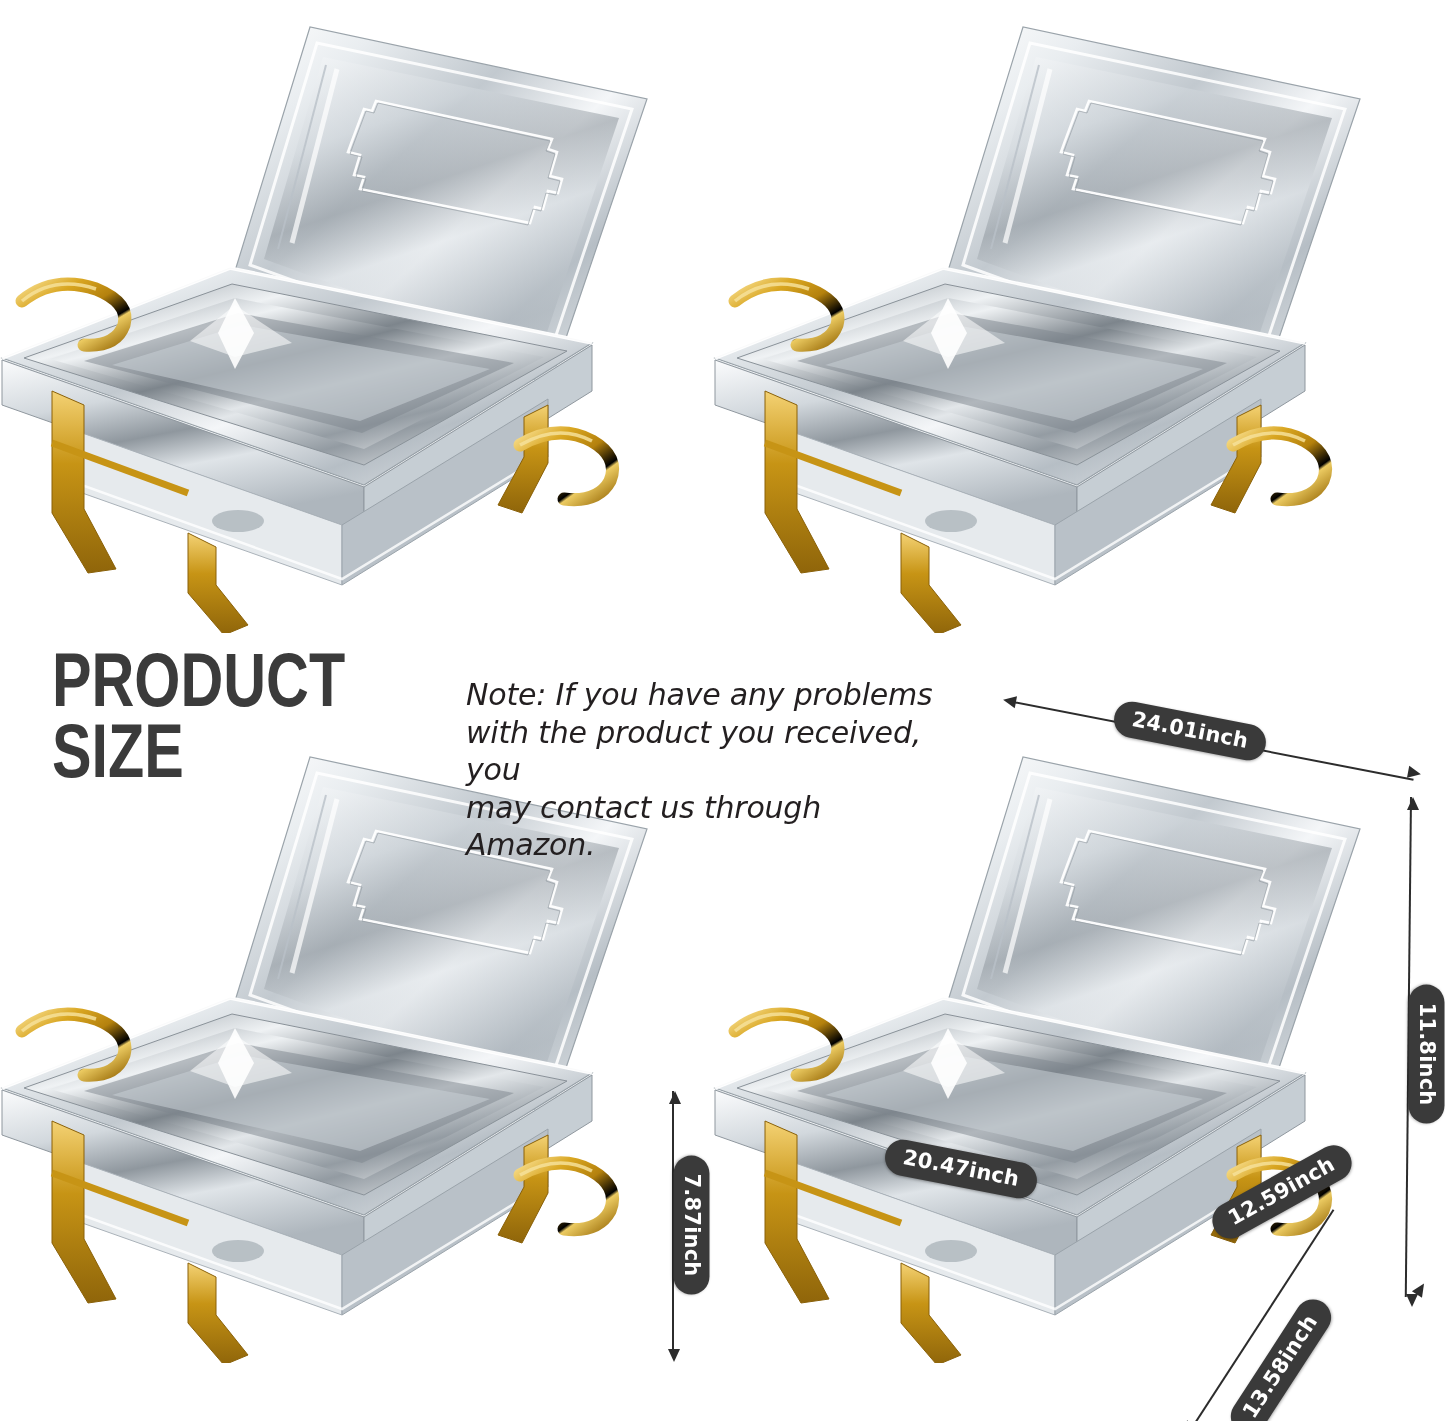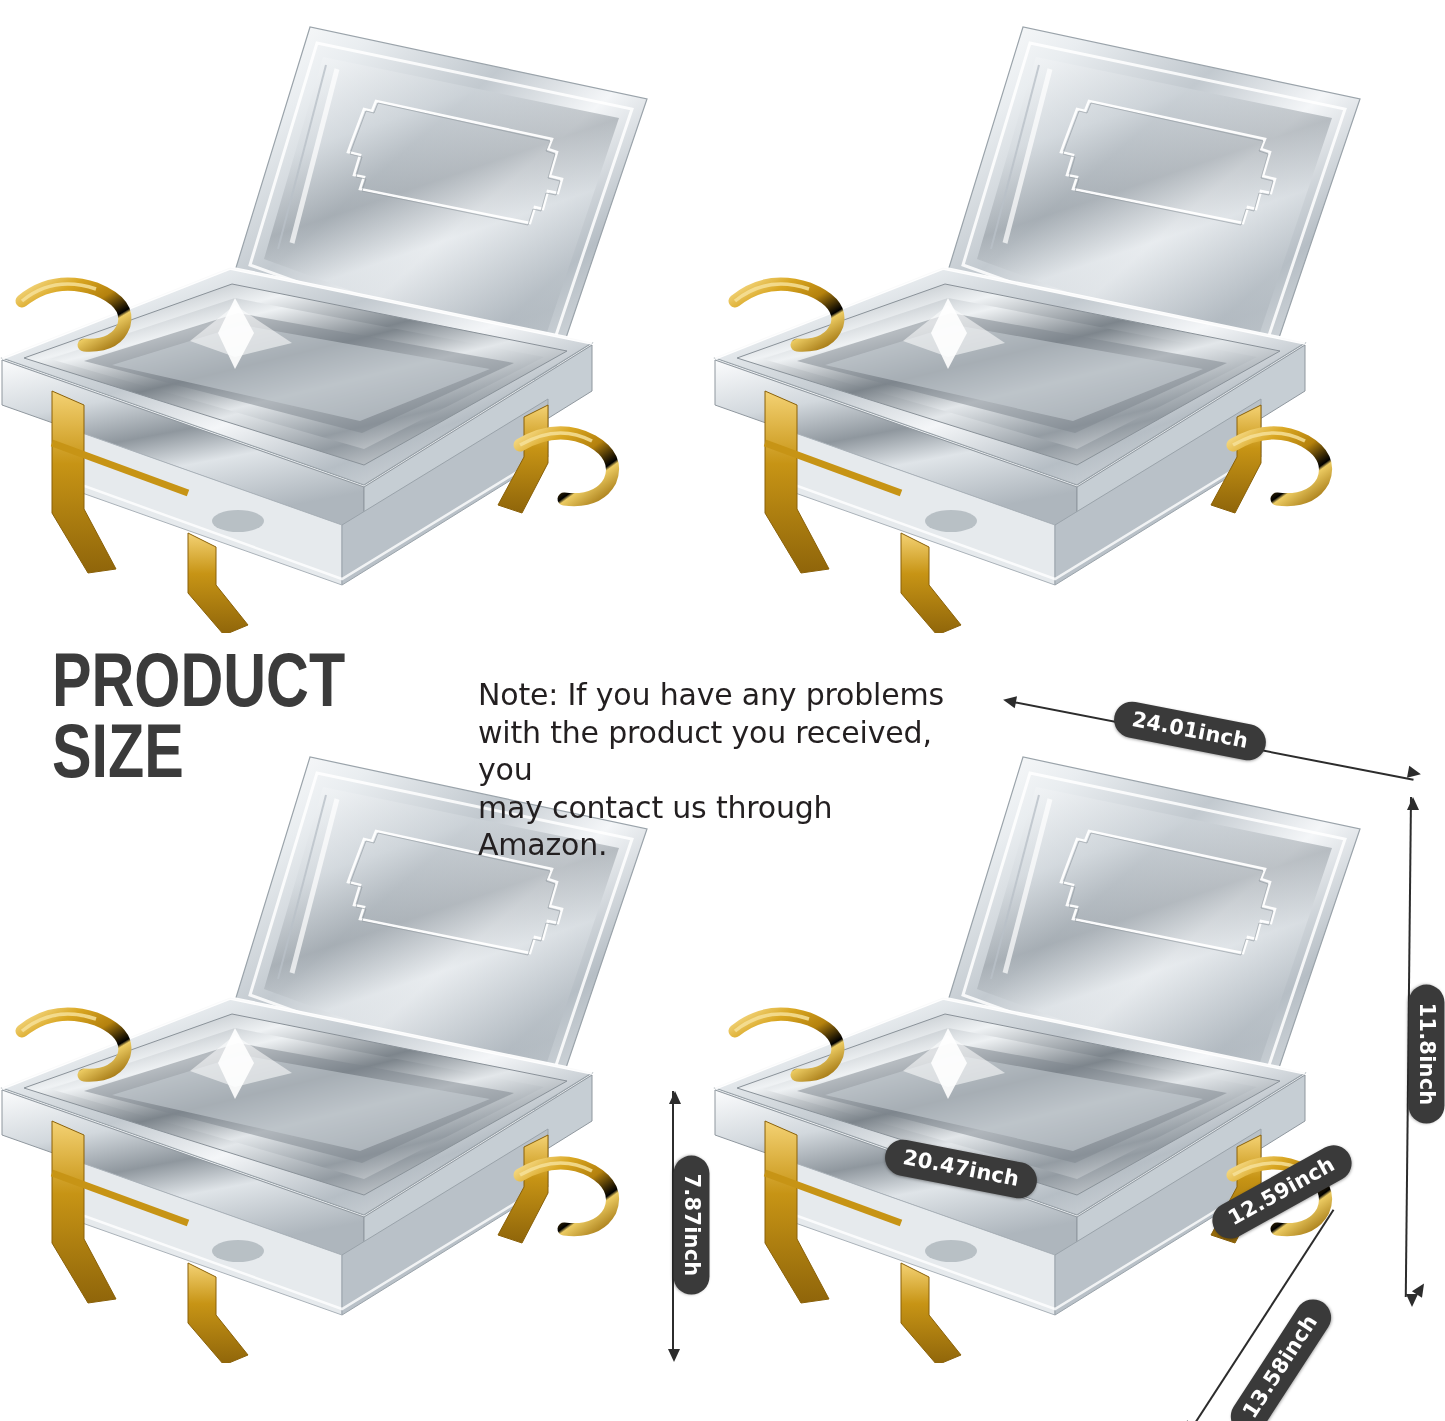--- a/index.html
+++ b/index.html
@@ -311,21 +311,21 @@
         <path d="M30 288 Q62 262 104 276" fill="none" stroke="#f6e199" stroke-width="3.5" opacity=".85"></path>
         <path d="M528 432 Q566 410 600 428 Q628 444 618 468 Q606 490 572 486" fill="none" stroke="url(#gold1)" stroke-width="13" stroke-linecap="round"></path>
         <path d="M528 432 Q566 410 600 428" fill="none" stroke="#f6e199" stroke-width="3.5" opacity=".85"></path>
       </g>
     </svg>
   </div>
 
   <div class="heading" style="left:52px;top:614px;">PRODUCT
 SIZE</div>
 
-  <div class="note" style="left:478px;top:645px;width:470px;">Note: If you have any problems
+  <div class="note" style="left:466px;top:645px;width:470px;font-style:italic;">Note: If you have any problems
 with the product you received, you
 may contact us through Amazon.</div>
 
   <div style="position:absolute;left:1003px;top:664px;width:420px;height:90px;">
     <div class="dim-line" style="left:10px;top:6px;width:408px;transform:rotate(11deg);"></div>
     <div class="arrow-head ah-left" style="left:0px;top:0px;transform:rotate(11deg);"></div>
     <div class="arrow-head ah-right" style="left:405px;top:72px;transform:rotate(11deg);"></div>
   </div>
   <div class="dim-badge" style="left:1113px;top:682px;transform:rotate(11deg);">24.01inch</div>
 

